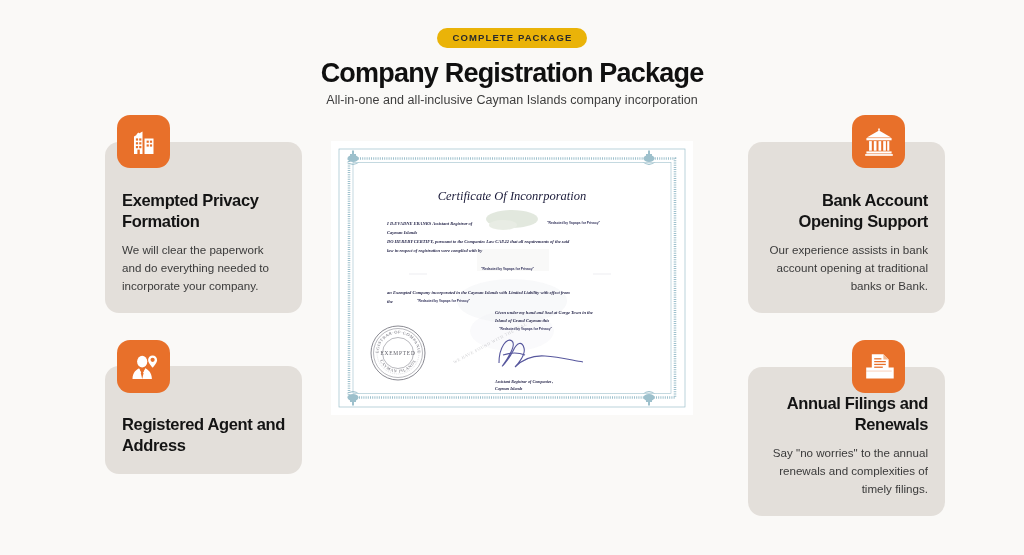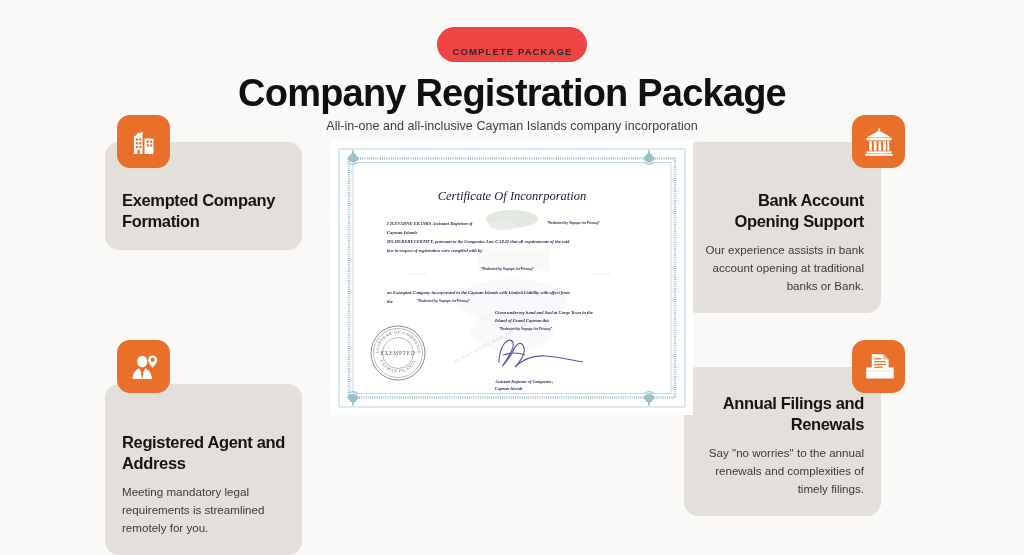--- a/index.html
+++ b/index.html
@@ -27,33 +27,33 @@
   
   .header {
     position: absolute;
     top: 0; left: 0; right: 0;
     text-align: center;
     padding-top: 27px;
   }
 
   .badge {
     display: inline-block;
-    background: #ef4444;
+    background: #eab308;
     color: #2b2b2b;
     font-size: 9.5px;
     font-weight: bold;
     letter-spacing: 1.1px;
-    padding: 20px 15px 5px 16px;
+    padding: 5px 15px 5px 16px;
     border-radius: 20px;
     line-height: 1.1;
   }
 
   .page-title {
     margin-top: 11px;
-    font-size: 38px;
+    font-size: 27px;
     font-weight: bold;
     letter-spacing: -0.8px;
     color: #101010;
     line-height: 1.1;
   }
 
   .page-subtitle {
     margin-top: 4px;
     font-size: 12.5px;
     color: #3d3d3d;
@@ -63,24 +63,24 @@
   
   .card {
     position: absolute;
     width: 197px;
     background: #e3dfda;
     border-radius: 14px;
     padding: 16px 17px 18px 17px;
   }
 
   .card.left  { left: 105px;  text-align: left; }
-  .card.right { left: 684px;  text-align: right; }
+  .card.right { left: 748px;  text-align: right; }
 
   .card.tl { top: 142px; padding-top: 48px; }
-  .card.bl { top: 384px; padding-top: 48px; }
+  .card.bl { top: 366px; padding-top: 48px; }
   .card.tr { top: 142px; padding-top: 48px; }
   .card.br { top: 367px; padding-top: 26px; }
 
   .card-title {
     font-size: 16.5px;
     font-weight: bold;
     line-height: 1.27;
     letter-spacing: -0.35px;
     color: #141414;
   }
@@ -166,21 +166,22 @@
 
 <div class="page">
 
   <div class="header">
     <div class="badge">COMPLETE PACKAGE</div>
     <h1 class="page-title">Company Registration Package</h1>
     <div class="page-subtitle">All-in-one and all-inclusive Cayman Islands company incorporation</div>
   </div>
 
   <div class="card left tl">
-    <div class="card-title">Exempted Company Formation</div>
+    <div class="card-title">Exempted Privacy Formation</div>
+    <div class="card-desc">We will clear the paperwork and do everything needed to incorporate your company.</div>
   </div>
   <div class="icon-tile tile-tl">
     <svg width="34" height="34" viewBox="0 0 34 34" aria-hidden="true">
       <g fill="#ffffff">
 
         <path d="M7 11.5 L15.5 6.5 L15.5 29 L7 29 Z"></path>
 
         <path d="M9.6 9.2 L11.4 7.6 L13.2 9.2 L13.2 10.6 L9.6 10.6 Z"></path>
 
         <path d="M17.5 13.5 L26.5 13.5 L26.5 29 L17.5 29 Z"></path>
@@ -199,21 +200,20 @@
         <rect x="19.6" y="15.6" width="2.2" height="2.2"></rect>
         <rect x="22.9" y="15.6" width="2.2" height="2.2"></rect>
         <rect x="19.6" y="19.4" width="2.2" height="2.2"></rect>
         <rect x="22.9" y="19.4" width="2.2" height="2.2"></rect>
       </g>
     </svg>
   </div>
 
   <div class="card left bl">
     <div class="card-title">Registered Agent and Address</div>
-    <div class="card-desc">Meeting mandatory legal requirements is streamlined remotely for you.</div>
   </div>
   <div class="icon-tile tile-bl">
     <svg width="34" height="34" viewBox="0 0 34 34" aria-hidden="true">
       <g fill="#ffffff">
 
         <ellipse cx="15.2" cy="11.6" rx="5.1" ry="5.9"></ellipse>
 
         <path d="M5.5 29 C5.5 22.8 9.6 19.2 12.3 18.3 L15.2 24.2 L18.1 18.3 C20.8 19.2 24.9 22.8 24.9 29 Z"></path>
       </g>
 

